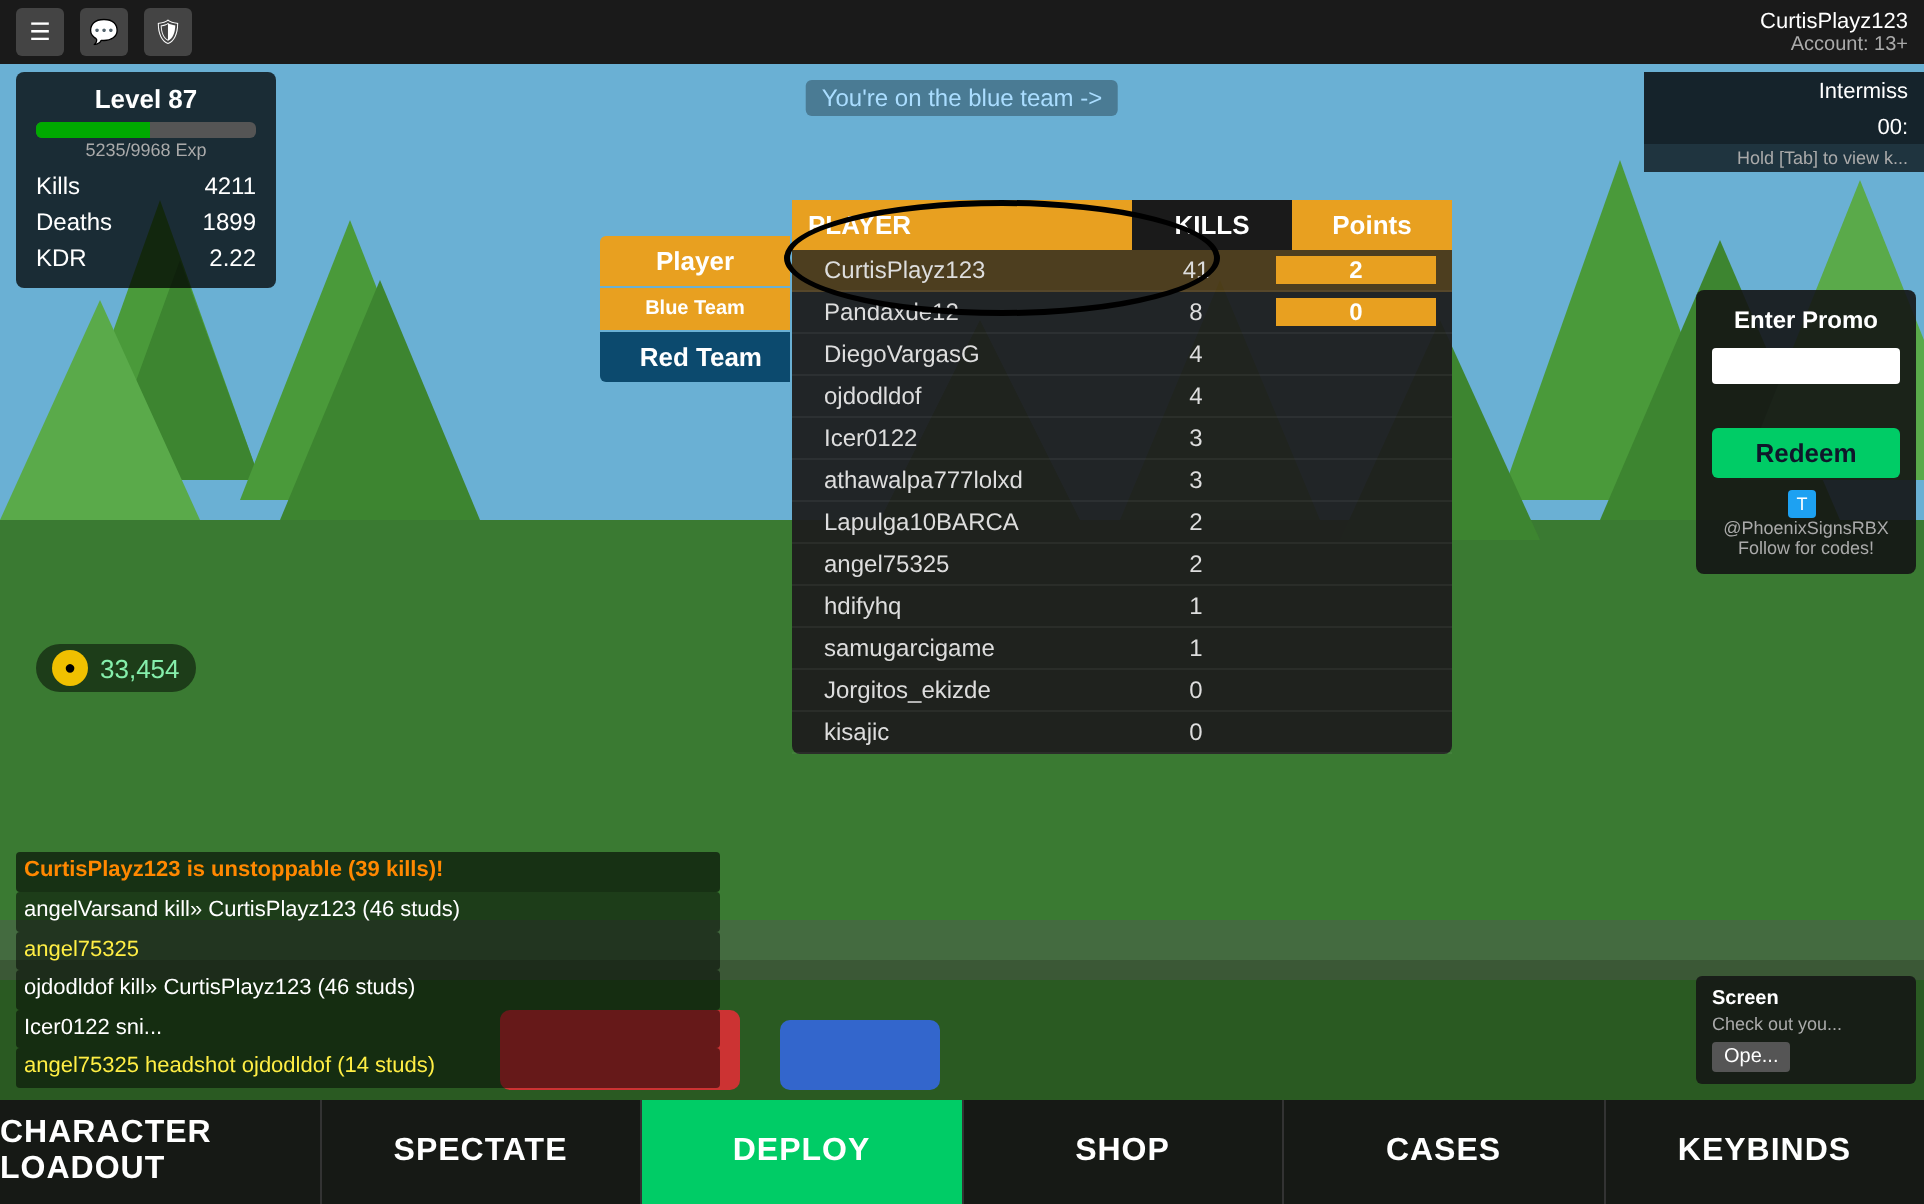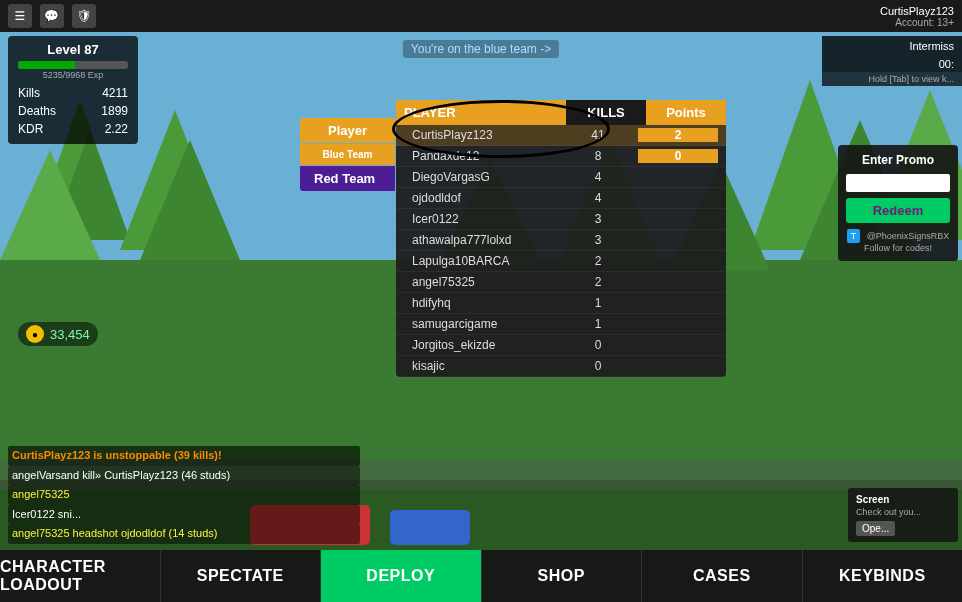--- a/index.html
+++ b/index.html
@@ -179,48 +179,49 @@
 
     
     .promo-box {
       position: absolute;
       top: 145px;
       right: 4px;
       z-index: 10;
       background: rgba(20,20,20,0.9);
       border-radius: 4px;
       padding: 8px;
-      width: 120px;
+      width: 110px;
       text-align: center;
     }
     .promo-title {
       color: white;
       font-size: 12px;
       font-weight: bold;
       margin-bottom: 6px;
     }
     .promo-input {
       width: 100%;
       background: white;
       border: none;
       padding: 3px 6px;
       font-size: 11px;
       margin-bottom: 6px;
       border-radius: 2px;
     }
     .redeem-btn {
       background: #00cc66;
-      color: #701a75;
+      color: #0f172a;
       font-weight: bold;
       font-size: 13px;
       padding: 5px 0;
       width: 100%;
       border: none;
       border-radius: 3px;
       cursor: pointer;
+      margin-top: 16px;
     }
     .social-row {
       margin-top: 6px;
       color: #aaa;
       font-size: 9px;
       text-align: center;
     }
     .twitter-btn {
       display: inline-block;
       background: #1da1f2;
@@ -444,21 +445,21 @@
   </div>
 </div>
 
 <div style="position:absolute;top:118px;left:300px;z-index:12;">
   <div style="background:#e8a020;color:white;font-weight:bold;font-size:13px;padding:5px 14px;border-radius:3px 0 0 0;min-width:95px;text-align:center;margin-bottom:1px;">
     <span>Player</span>
   </div>
   <div style="background:#e8a020;color:white;font-weight:bold;font-size:10px;padding:5px 14px;border-radius:0;min-width:95px;text-align:center;margin-bottom:1px;">
     <span>Blue Team</span>
   </div>
-  <div style="background:#4c1d95;color:white;font-weight:bold;font-size:13px;padding:5px 14px;border-radius:0 0 0 3px;min-width:95px;text-align:left;">
+  <div style="background:#0c4a6e;color:white;font-weight:bold;font-size:13px;padding:5px 14px;border-radius:0 0 0 3px;min-width:95px;text-align:right;">
     <span>Red Team</span>
   </div>
 </div>
 
 <div class="scoreboard" style="top:100px;left:396px;min-width:330px;">
 
   <div class="sb-header-orange">
     <div class="header-player">PLAYER</div>
     <div class="header-kills">KILLS</div>
     <div class="header-points">Points</div>
@@ -532,20 +533,21 @@
 
 <div class="coins-display">
   <div class="coin-icon">●</div>
   <span class="coins-amount">33,454</span>
 </div>
 
 <div class="kill-feed" id="kill-feed">
 <div class="kill-msg" style="color: rgb(255, 136, 0); font-weight: bold; background: rgba(0, 0, 0, 0.6);">CurtisPlayz123 is unstoppable (39 kills)!</div>
     <div class="kill-msg" style="color: white; background: rgba(0, 0, 0, 0.5);">angelVarsand kill» CurtisPlayz123 (46 studs)</div>
     <div class="kill-msg" style="color: rgb(255, 238, 68); background: rgba(0, 0, 0, 0.5);">angel75325</div>
+    <div class="kill-msg" style="color: white; background: rgba(0, 0, 0, 0.5);">ojdodldof kill»  CurtisPlayz123 (46 studs)</div>
     <div class="kill-msg" style="color: white; background: rgba(0, 0, 0, 0.5);">Icer0122 sni...</div>
     <div class="kill-msg" style="color: rgb(255, 238, 68); background: rgba(0, 0, 0, 0.5);">angel75325 headshot ojdodldof (14 studs)</div>
   </div>
 
 <div class="screen-info">
   <div class="screen-info-title">Screen</div>
   <div class="screen-info-text">Check out you...</div>
   <div class="open-btn">Ope...</div>
 </div>
 

